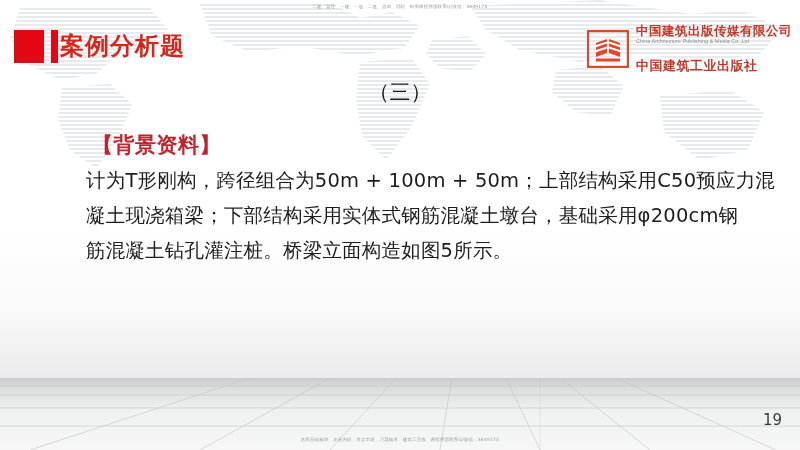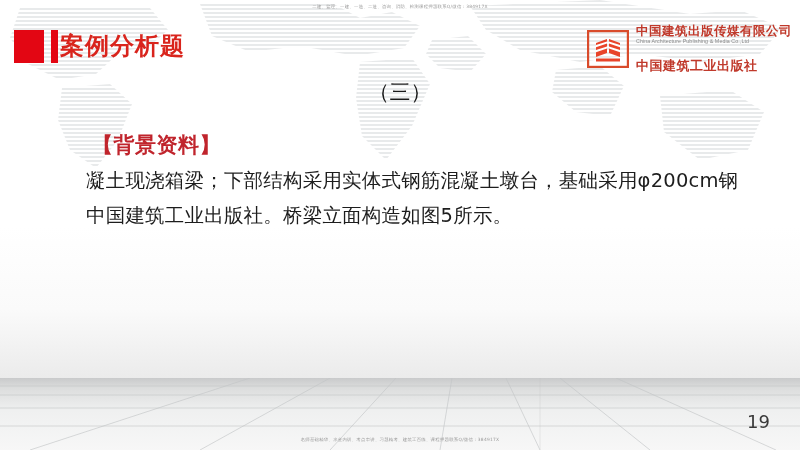--- a/index.html
+++ b/index.html
@@ -71,22 +71,22 @@
   }
   .body-text{
     position:absolute;left:86px;top:163px;width:672px;
     font-size:19.5px;color:#1d1d1d;line-height:35px;
     font-family:"DejaVu Sans",sans-serif;letter-spacing:.2px;
   }
   .body-text .ln{white-space:nowrap;display:block;}
 
   
   .page-no{
-    position:absolute;right:30px;top:411px;
-    font-size:18px;color:#3a3a3a;font-family:"DejaVu Sans",sans-serif;
+    position:absolute;right:18px;top:411px;
+    font-size:15px;color:#3a3a3a;font-family:"DejaVu Sans",sans-serif;
   }
 </style>
 </head>
 <body>
 
 <div class="slide">
 
   <div class="wall"></div>
 
   <div class="worldmap">
@@ -162,21 +162,22 @@
       <span class="logo-en">China Architecture Publishing &amp; Media Co.,Ltd</span>
       <span class="logo-cn2">中国建筑工业出版社</span>
     </span>
   </div>
 
   <div class="section-no">（三）</div>
 
   <div class="bg-heading">【背景资料】</div>
 
   <div class="body-text">
+    <span class="ln">计为T形刚构，跨径组合为50m + 100m + 50m；上部结构采用C50预应力混</span>
     <span class="ln">凝土现浇箱梁；下部结构采用实体式钢筋混凝土墩台，基础采用φ200cm钢</span>
-    <span class="ln">中国建筑工业出版社。桥梁立面构造如图5所示。</span>
+    <span class="ln">筋混凝土钻孔灌注桩。桥梁立面构造如图5所示。</span>
   </div>
 
   <div class="wm wm-bottom">名师基础精华、水金内训、考点串讲、习题精考、建筑工百练、课程押题联系Q/微信：384917X</div>
 
   <div class="page-no">19</div>
 
 </div>
 
 </body></html>

